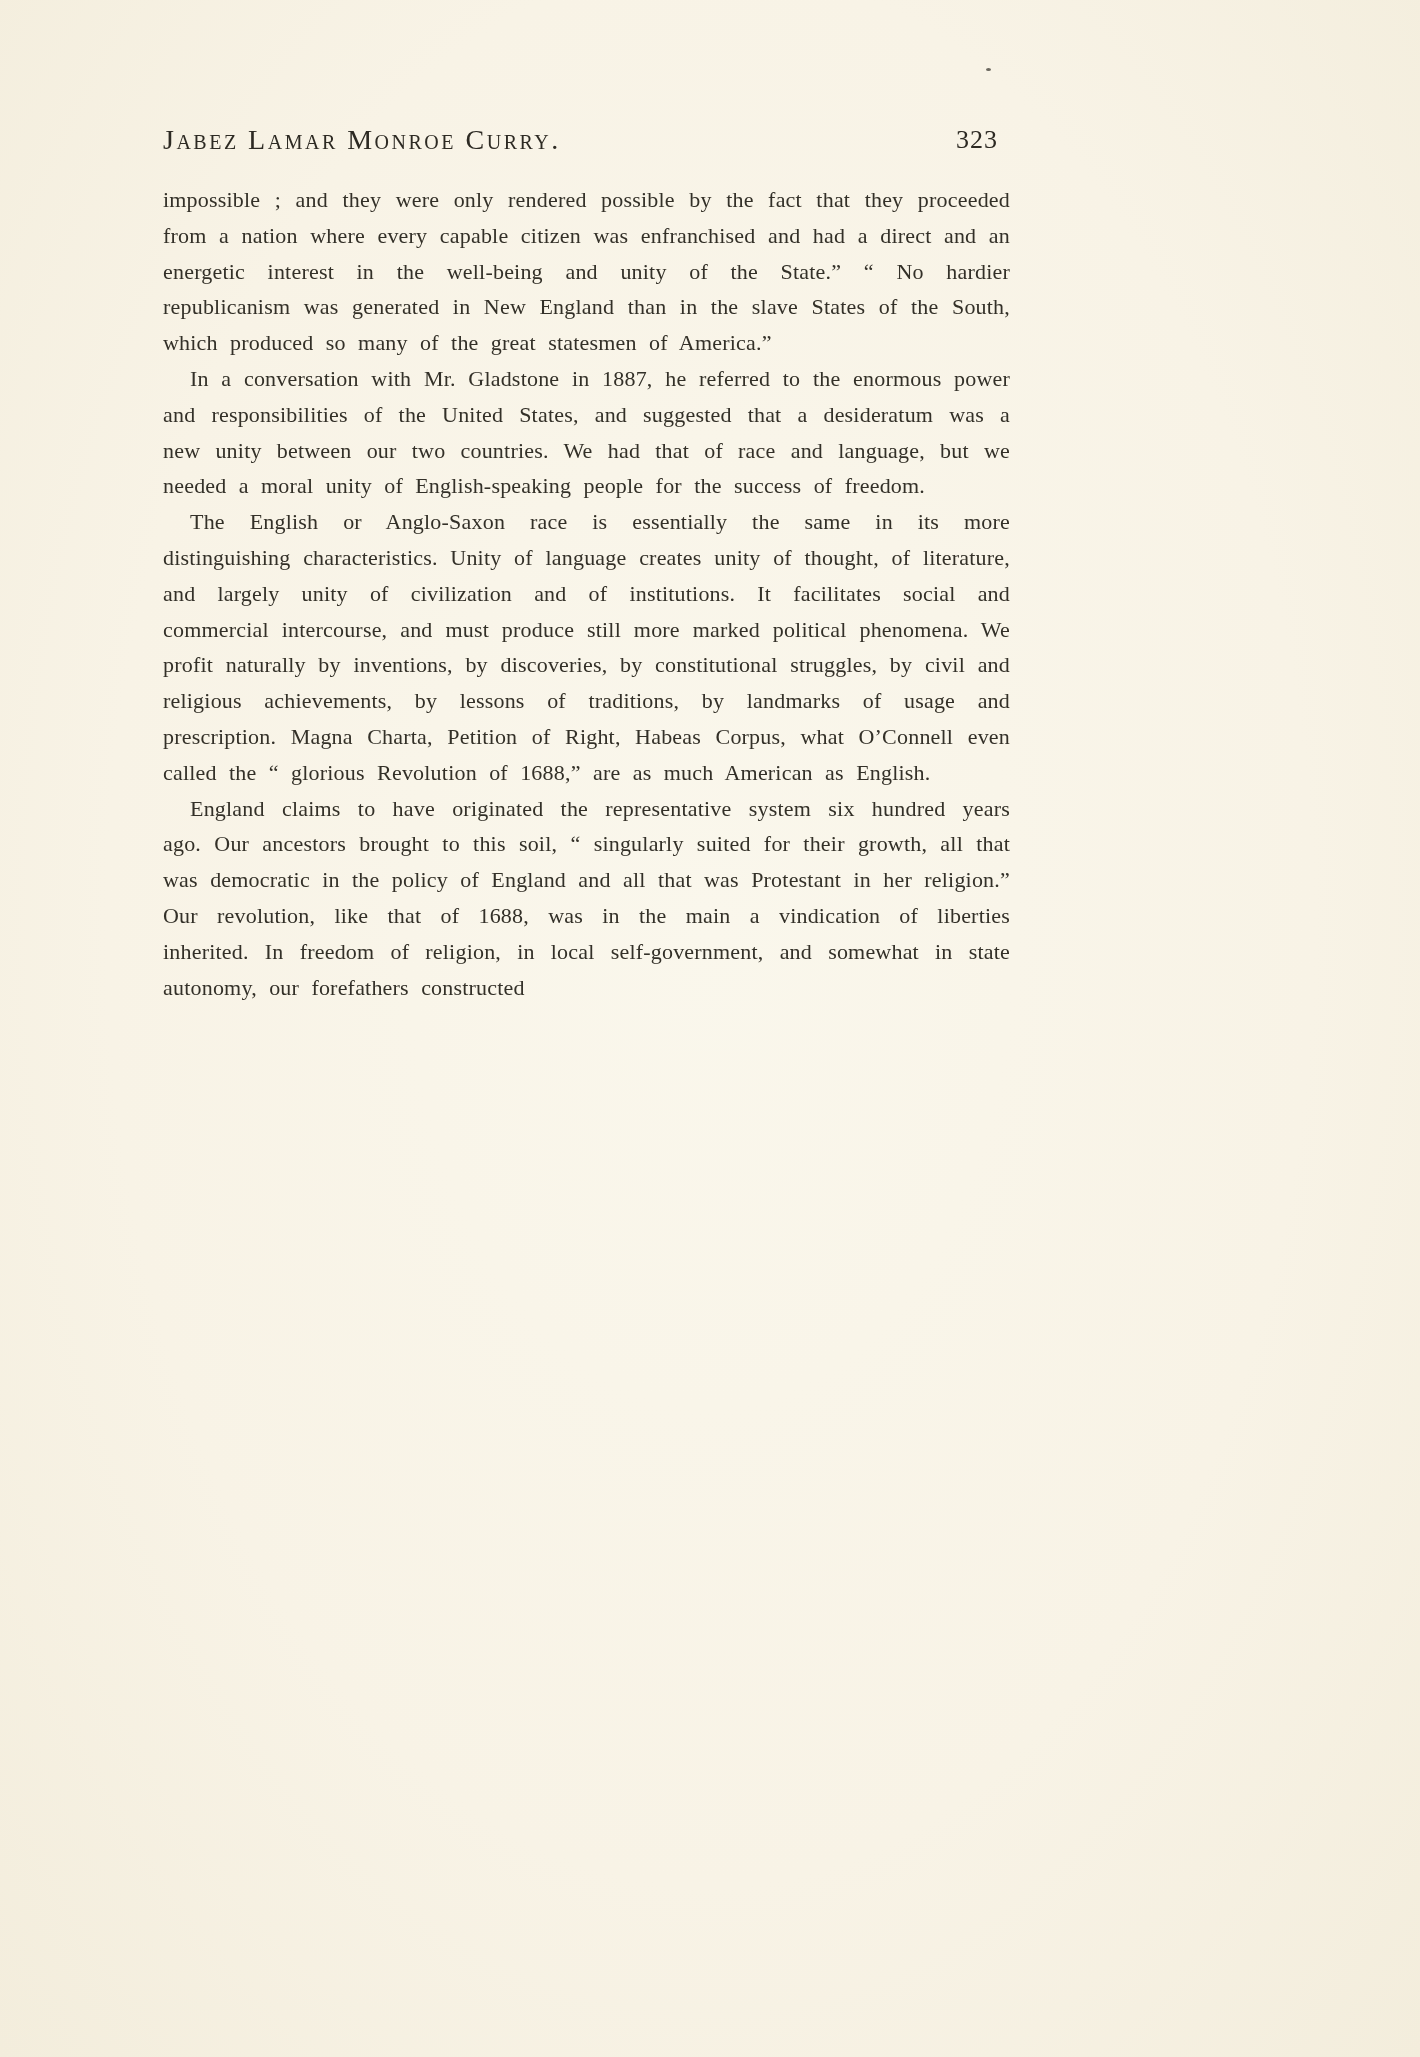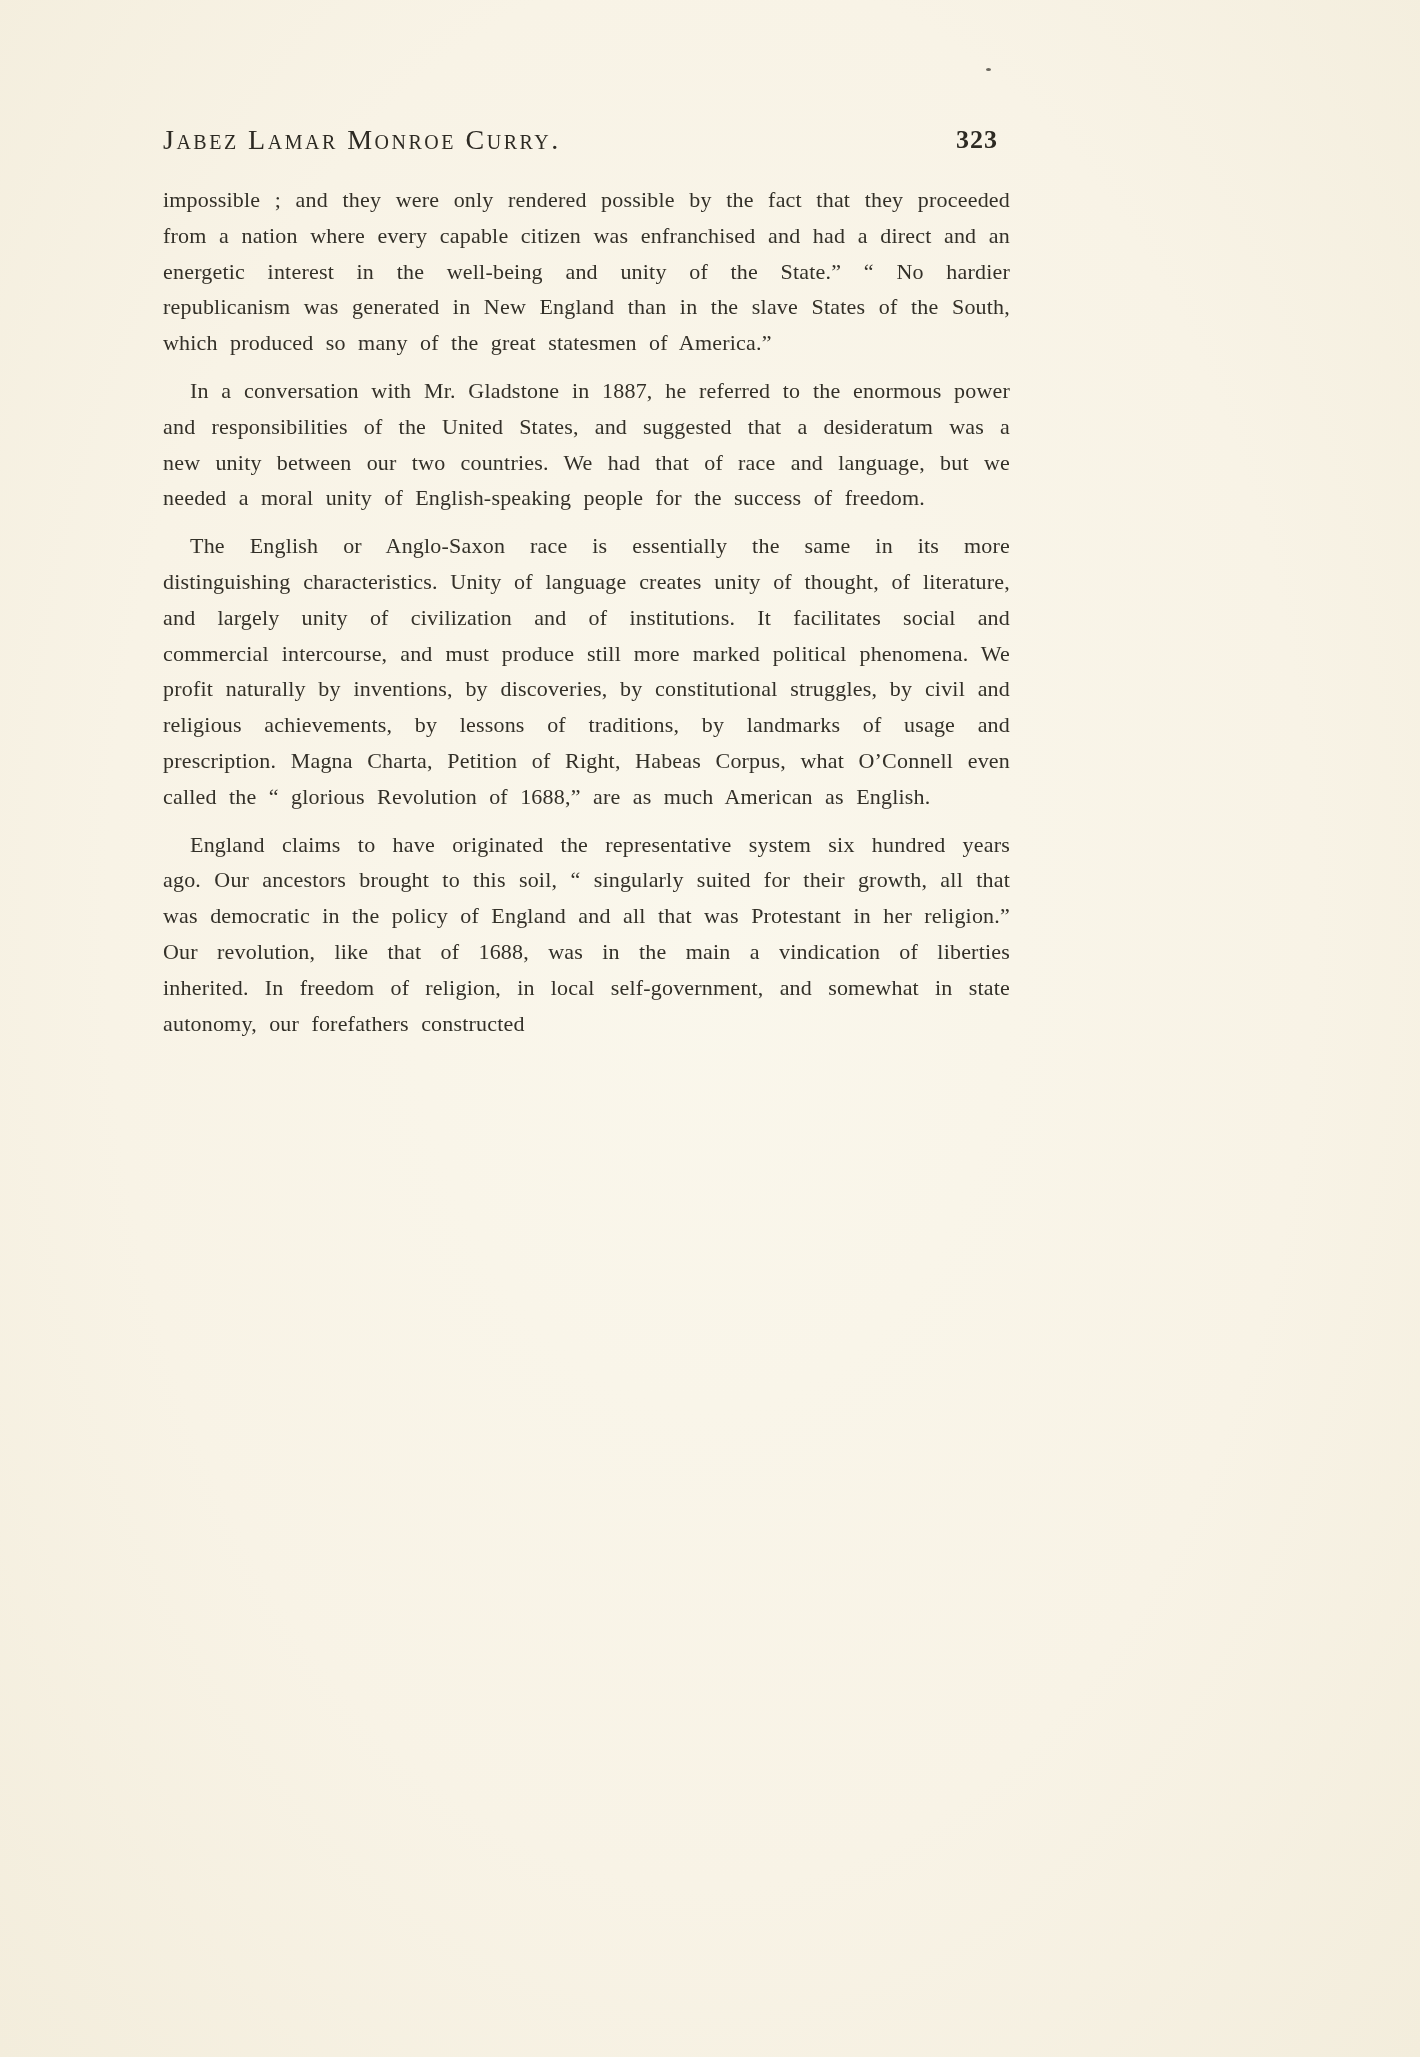--- a/index.html
+++ b/index.html
@@ -46,40 +46,38 @@
     color: #2d2a23;
     white-space: nowrap;
   }
   .page-number {
     position: absolute;
     right: 12px;
     top: 1px;
     font-size: 26px;
     letter-spacing: 1px;
     color: #2d2a23;
-    font-weight: bold;
   }
   .page-body {
     position: absolute;
     left: 163px;
     top: 182px;
     width: 847px;
   }
   .para {
     margin: 0;
     font-size: 22px;
     line-height: 35.8px;
     text-align: justify;
     word-spacing: 0.3em;
     letter-spacing: 0.2px;
     color: #333028;
   }
   .para.indent {
     text-indent: 27px;
-    margin-top: 12px;
   }
 </style>
 </head>
 <body>
 
 <div class="page">
 
   <span class="scan-speck"></span>
 
   <header class="page-header">

